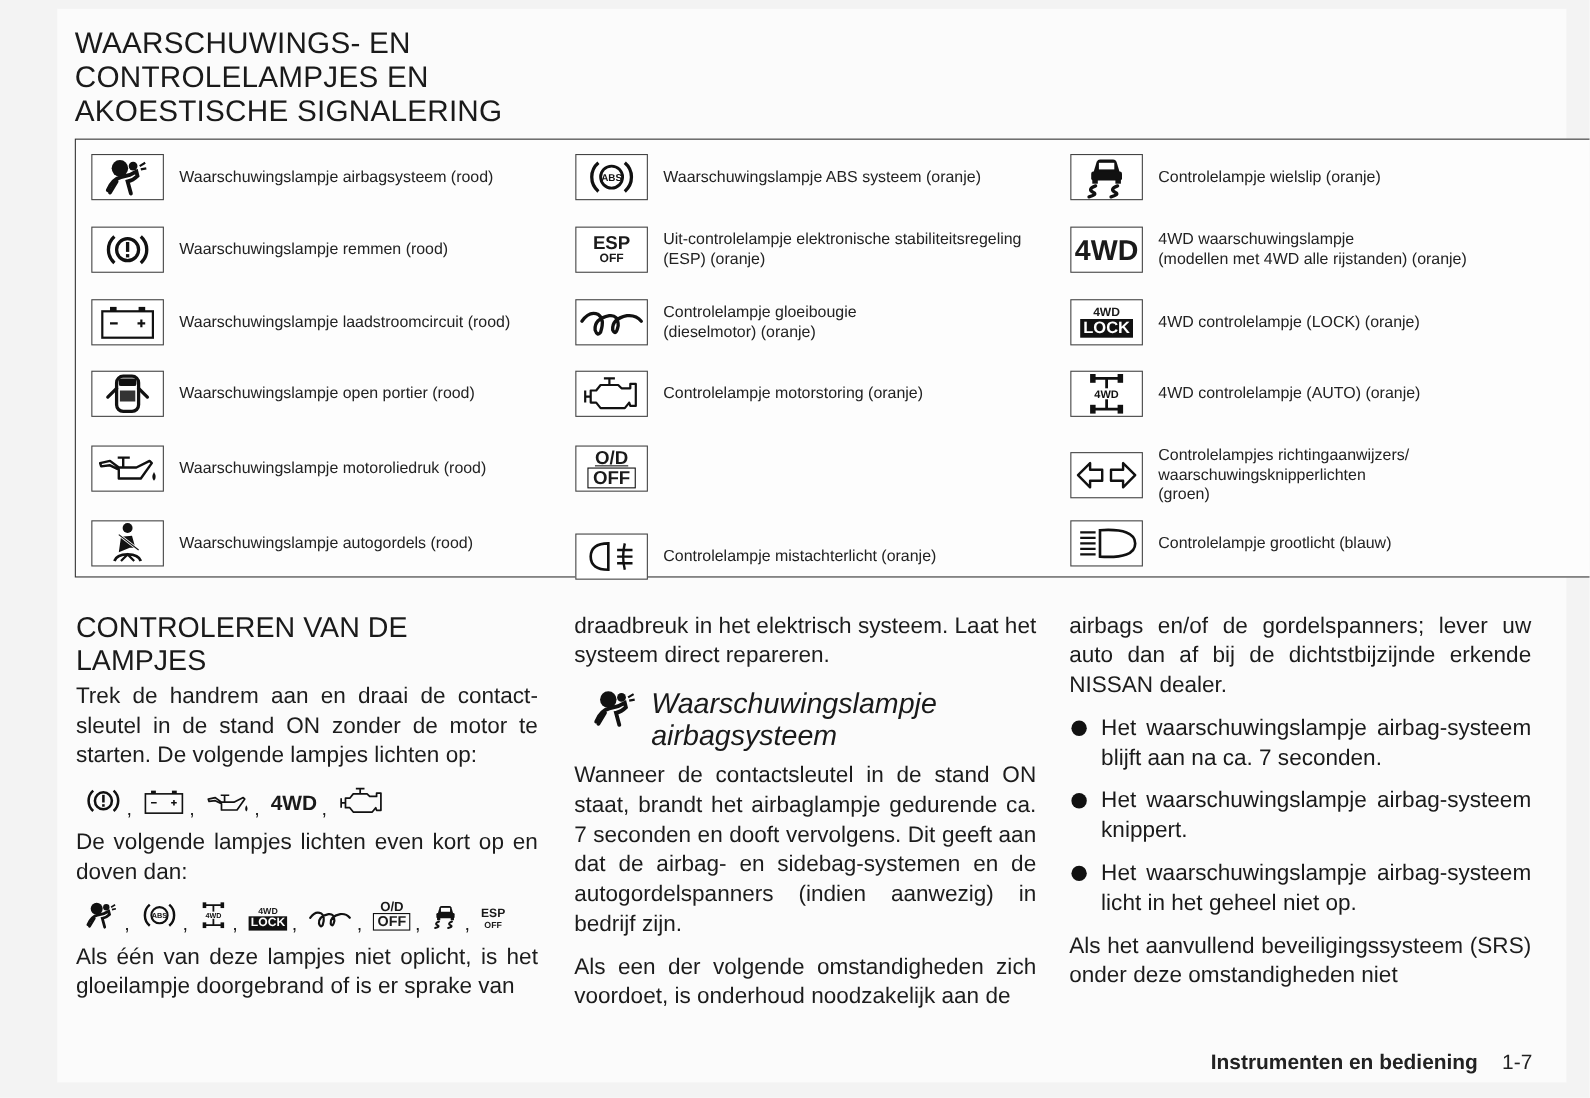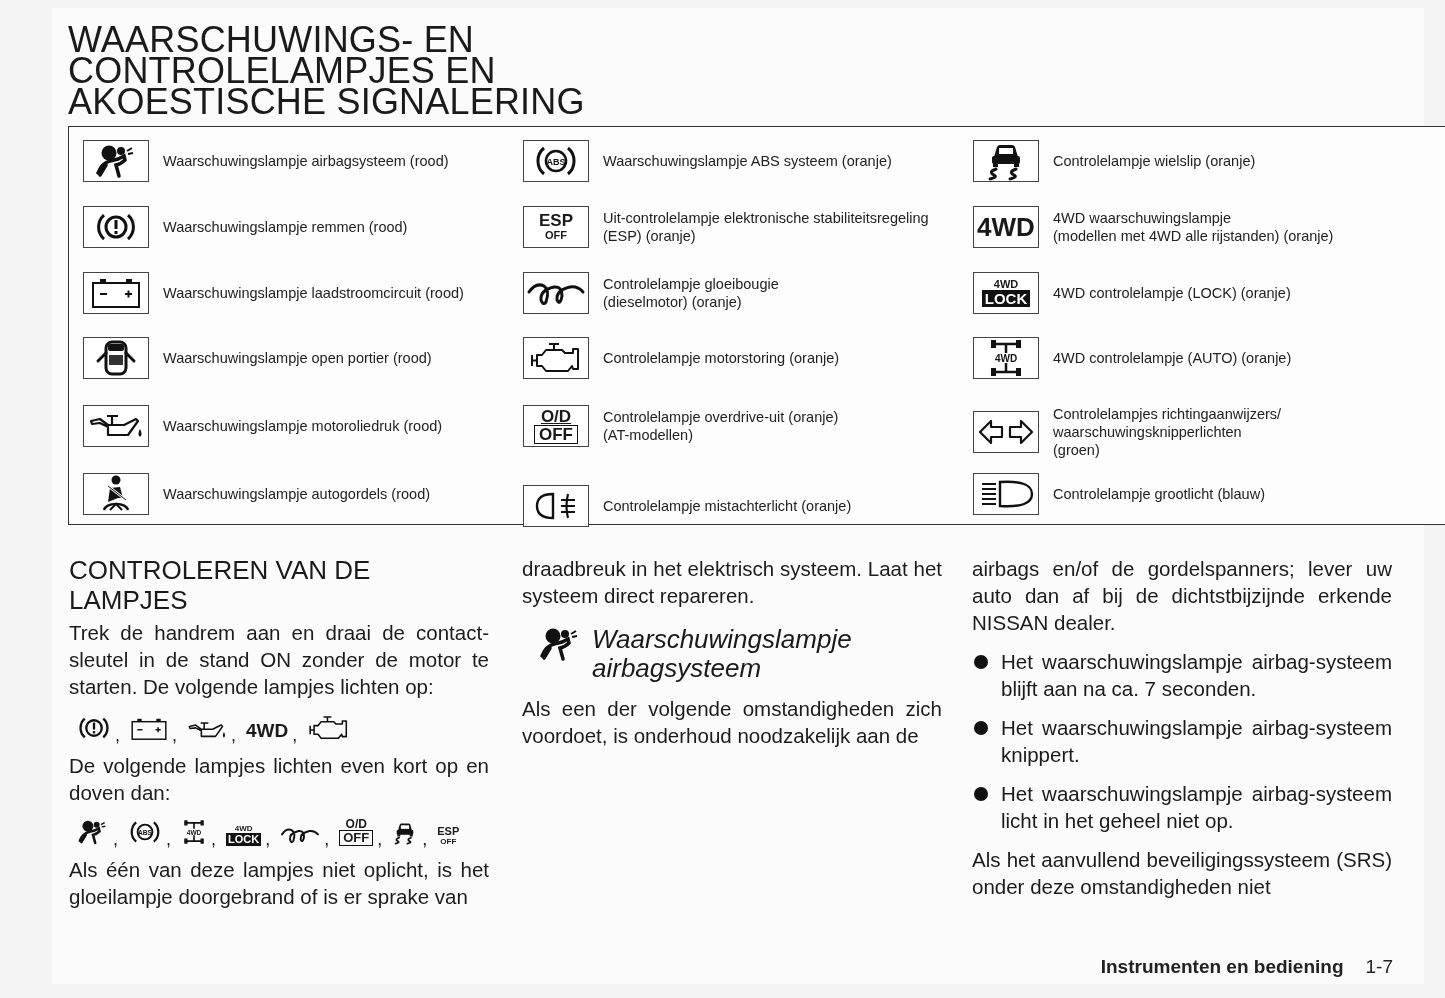--- a/index.html
+++ b/index.html
@@ -7,21 +7,21 @@
     width:1445px; height:998px; position:relative; overflow:hidden;
     background:#f3f3f3;
     font-family:"Liberation Sans", sans-serif; color:#1a1a1a;
   }
   .page {
     position:absolute; left:52px; top:8px; width:1372px; height:976px;
     background:#fbfbfb;
   }
   .title {
     position:absolute; left:68px; top:24px; margin:0;
-    font-size:36px; line-height:31px; font-weight:normal; letter-spacing:0.2px;
+    font-size:27px; line-height:31px; font-weight:normal; letter-spacing:0.2px;
   }
   .title div { white-space:nowrap; }
   .legend {
     position:absolute; left:68px; top:126px; width:1424px; height:399px;
     border:1.5px solid #333; box-sizing:border-box; background:#fdfdfd;
   }
   .lcol { position:absolute; top:0; }
   .lrow { position:absolute; left:0; display:flex; align-items:center; }
   .ibox {
     width:66px; height:42px; border:1.5px solid #444; box-sizing:border-box;
@@ -254,24 +254,20 @@
         </div>
       <div class="ltext">
           <div>Controlelampje motorstoring (oranje)</div>
         </div>
     </div>
     <div class="lrow" style="top:278px;">
       <div class="ibox" style="flex-direction:column;">
         <span class="bold-ic" style="font-size:17px;line-height:16px;text-decoration:underline;">O/D</span>
         <span class="bold-ic" style="font-size:17px;line-height:17px;border:1.5px solid #111;padding:0 4px;">OFF</span>
       </div>
-      <div class="ltext">
-        <div>Controlelampje overdrive-uit (oranje)</div>
-        <div>(AT-modellen)</div>
-      </div>
     </div>
     <div class="lrow" style="top:358px;">
       <div class="ibox">
           <svg width="50" height="32">
             <use href="#sym-fog"></use>
           </svg>
         </div>
       <div class="ltext">
           <div>Controlelampje mistachterlicht (oranje)</div>
         </div>
@@ -429,20 +425,21 @@
   <p class="body-text">draadbreuk in het elektrisch systeem. Laat het systeem direct repareren.</p>
   <div class="h3wrap">
     <span><svg width="44" height="38">
           <use href="#sym-airbag"></use>
         </svg></span>
     <h3 class="h3">
       <div>Waarschuwingslampje</div>
       <div>airbagsysteem</div>
     </h3>
   </div>
+  <p class="body-text">Wanneer de contactsleutel in de stand ON staat, brandt het airbaglampje gedurende ca. 7 seconden en dooft vervolgens. Dit geeft aan dat de airbag- en sidebag-systemen en de autogordelspanners (indien aanwezig) in bedrijf zijn.</p>
   <p class="body-text" style="margin-top:12px;">Als een der volgende omstandigheden zich voordoet, is onderhoud noodzakelijk aan de</p>
 </div>
 
 <div class="col" style="left:972px;">
   <p class="body-text">airbags en/of de gordelspanners; lever uw auto dan af bij de dichtstbijzijnde erkende NISSAN dealer.</p>
   <div class="bullet">
     <span class="dot"></span>
     <span class="btxt">Het waarschuwingslampje airbag-systeem blijft aan na ca. 7 seconden.</span>
   </div>
   <div class="bullet">

